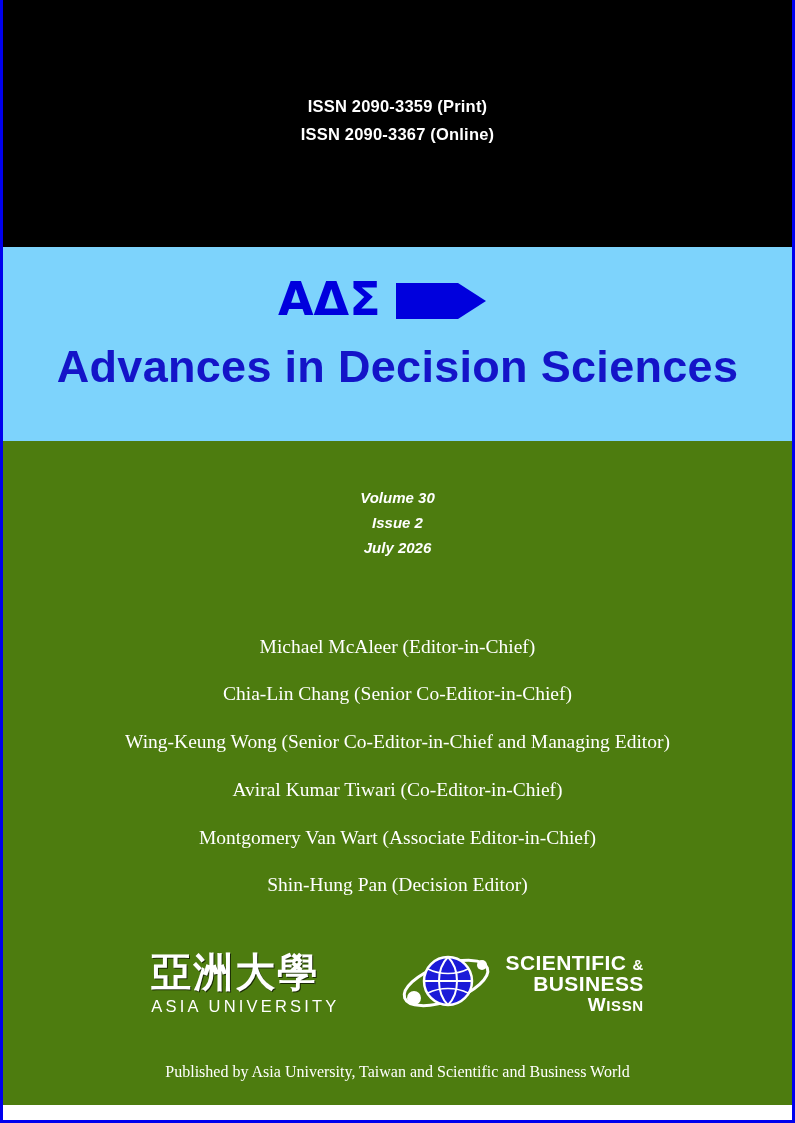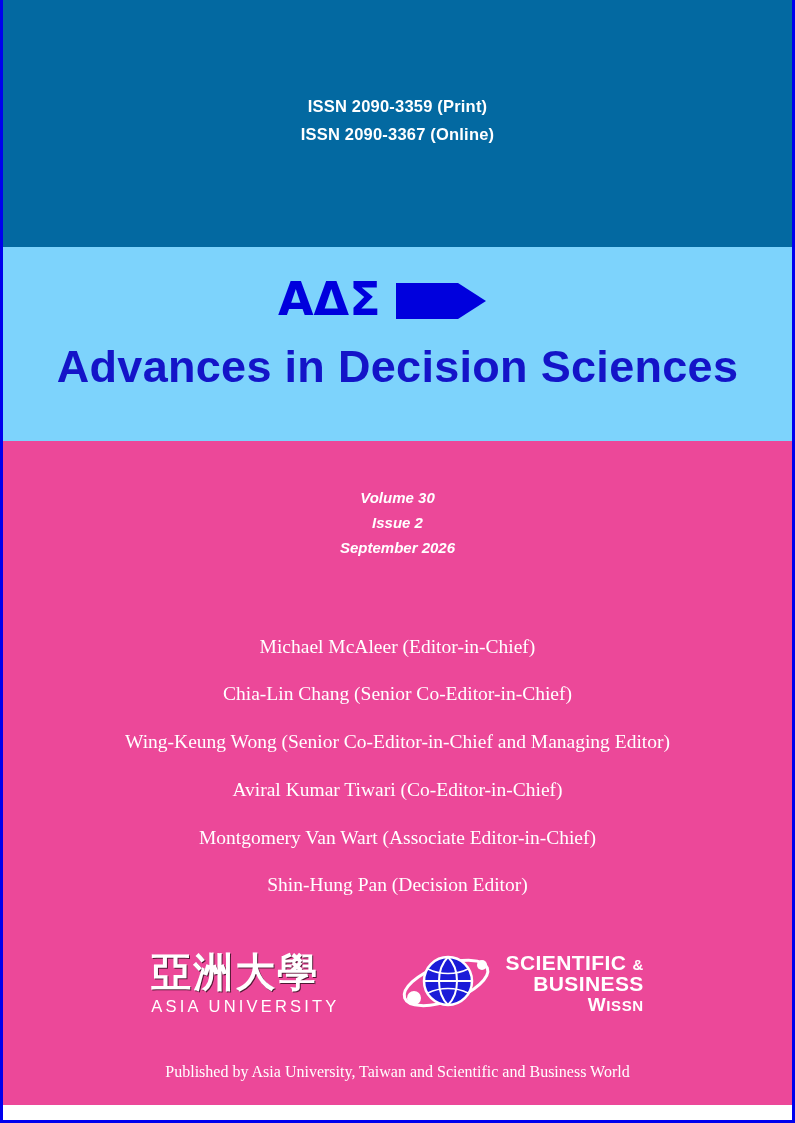--- a/index.html
+++ b/index.html
@@ -13,21 +13,21 @@
     width:795px; height:1123px;
     background:#0000ee;
     overflow:hidden;
   }
 
   
   .issn-band {
     position:absolute;
     left:0; top:0;
     width:795px; height:247px;
-    background:#0369a1;
+    background:#000000;
     display:flex;
     flex-direction:column;
     align-items:center;
     justify-content:flex-start;
     padding-top:92px;
   }
   .issn-line {
     color:#ffffff;
     font-family:"Liberation Sans", sans-serif;
     font-size:16.5px;
@@ -61,21 +61,21 @@
     font-size:45px;
     letter-spacing:0.3px;
     white-space:nowrap;
   }
 
   
   .lower {
     position:absolute;
     left:0; top:441px;
     width:795px; height:664px;
-    background:#ec4899;
+    background:#4d7c0f;
     display:flex;
     flex-direction:column;
     align-items:center;
   }
   .volume-block {
     margin-top:44px;
     text-align:center;
     color:#ffffff;
     font-family:"Liberation Sans", sans-serif;
     font-style:italic;
@@ -191,21 +191,21 @@
       </svg>
     </div>
     <div class="journal-title">Advances in Decision Sciences</div>
   </div>
 
   <div class="lower">
 
     <div class="volume-block">
       <div>Volume 30</div>
       <div>Issue 2</div>
-      <div>September 2026</div>
+      <div>July 2026</div>
     </div>
 
     <div class="editors">
       <div class="editor-line">Michael McAleer (Editor-in-Chief)</div>
       <div class="editor-line">Chia-Lin Chang (Senior Co-Editor-in-Chief)</div>
       <div class="editor-line">Wing-Keung Wong (Senior Co-Editor-in-Chief and Managing Editor)</div>
       <div class="editor-line">Aviral Kumar Tiwari (Co-Editor-in-Chief)</div>
       <div class="editor-line">Montgomery Van Wart (Associate Editor-in-Chief)</div>
       <div class="editor-line">Shin-Hung Pan (Decision Editor)</div>
     </div>

